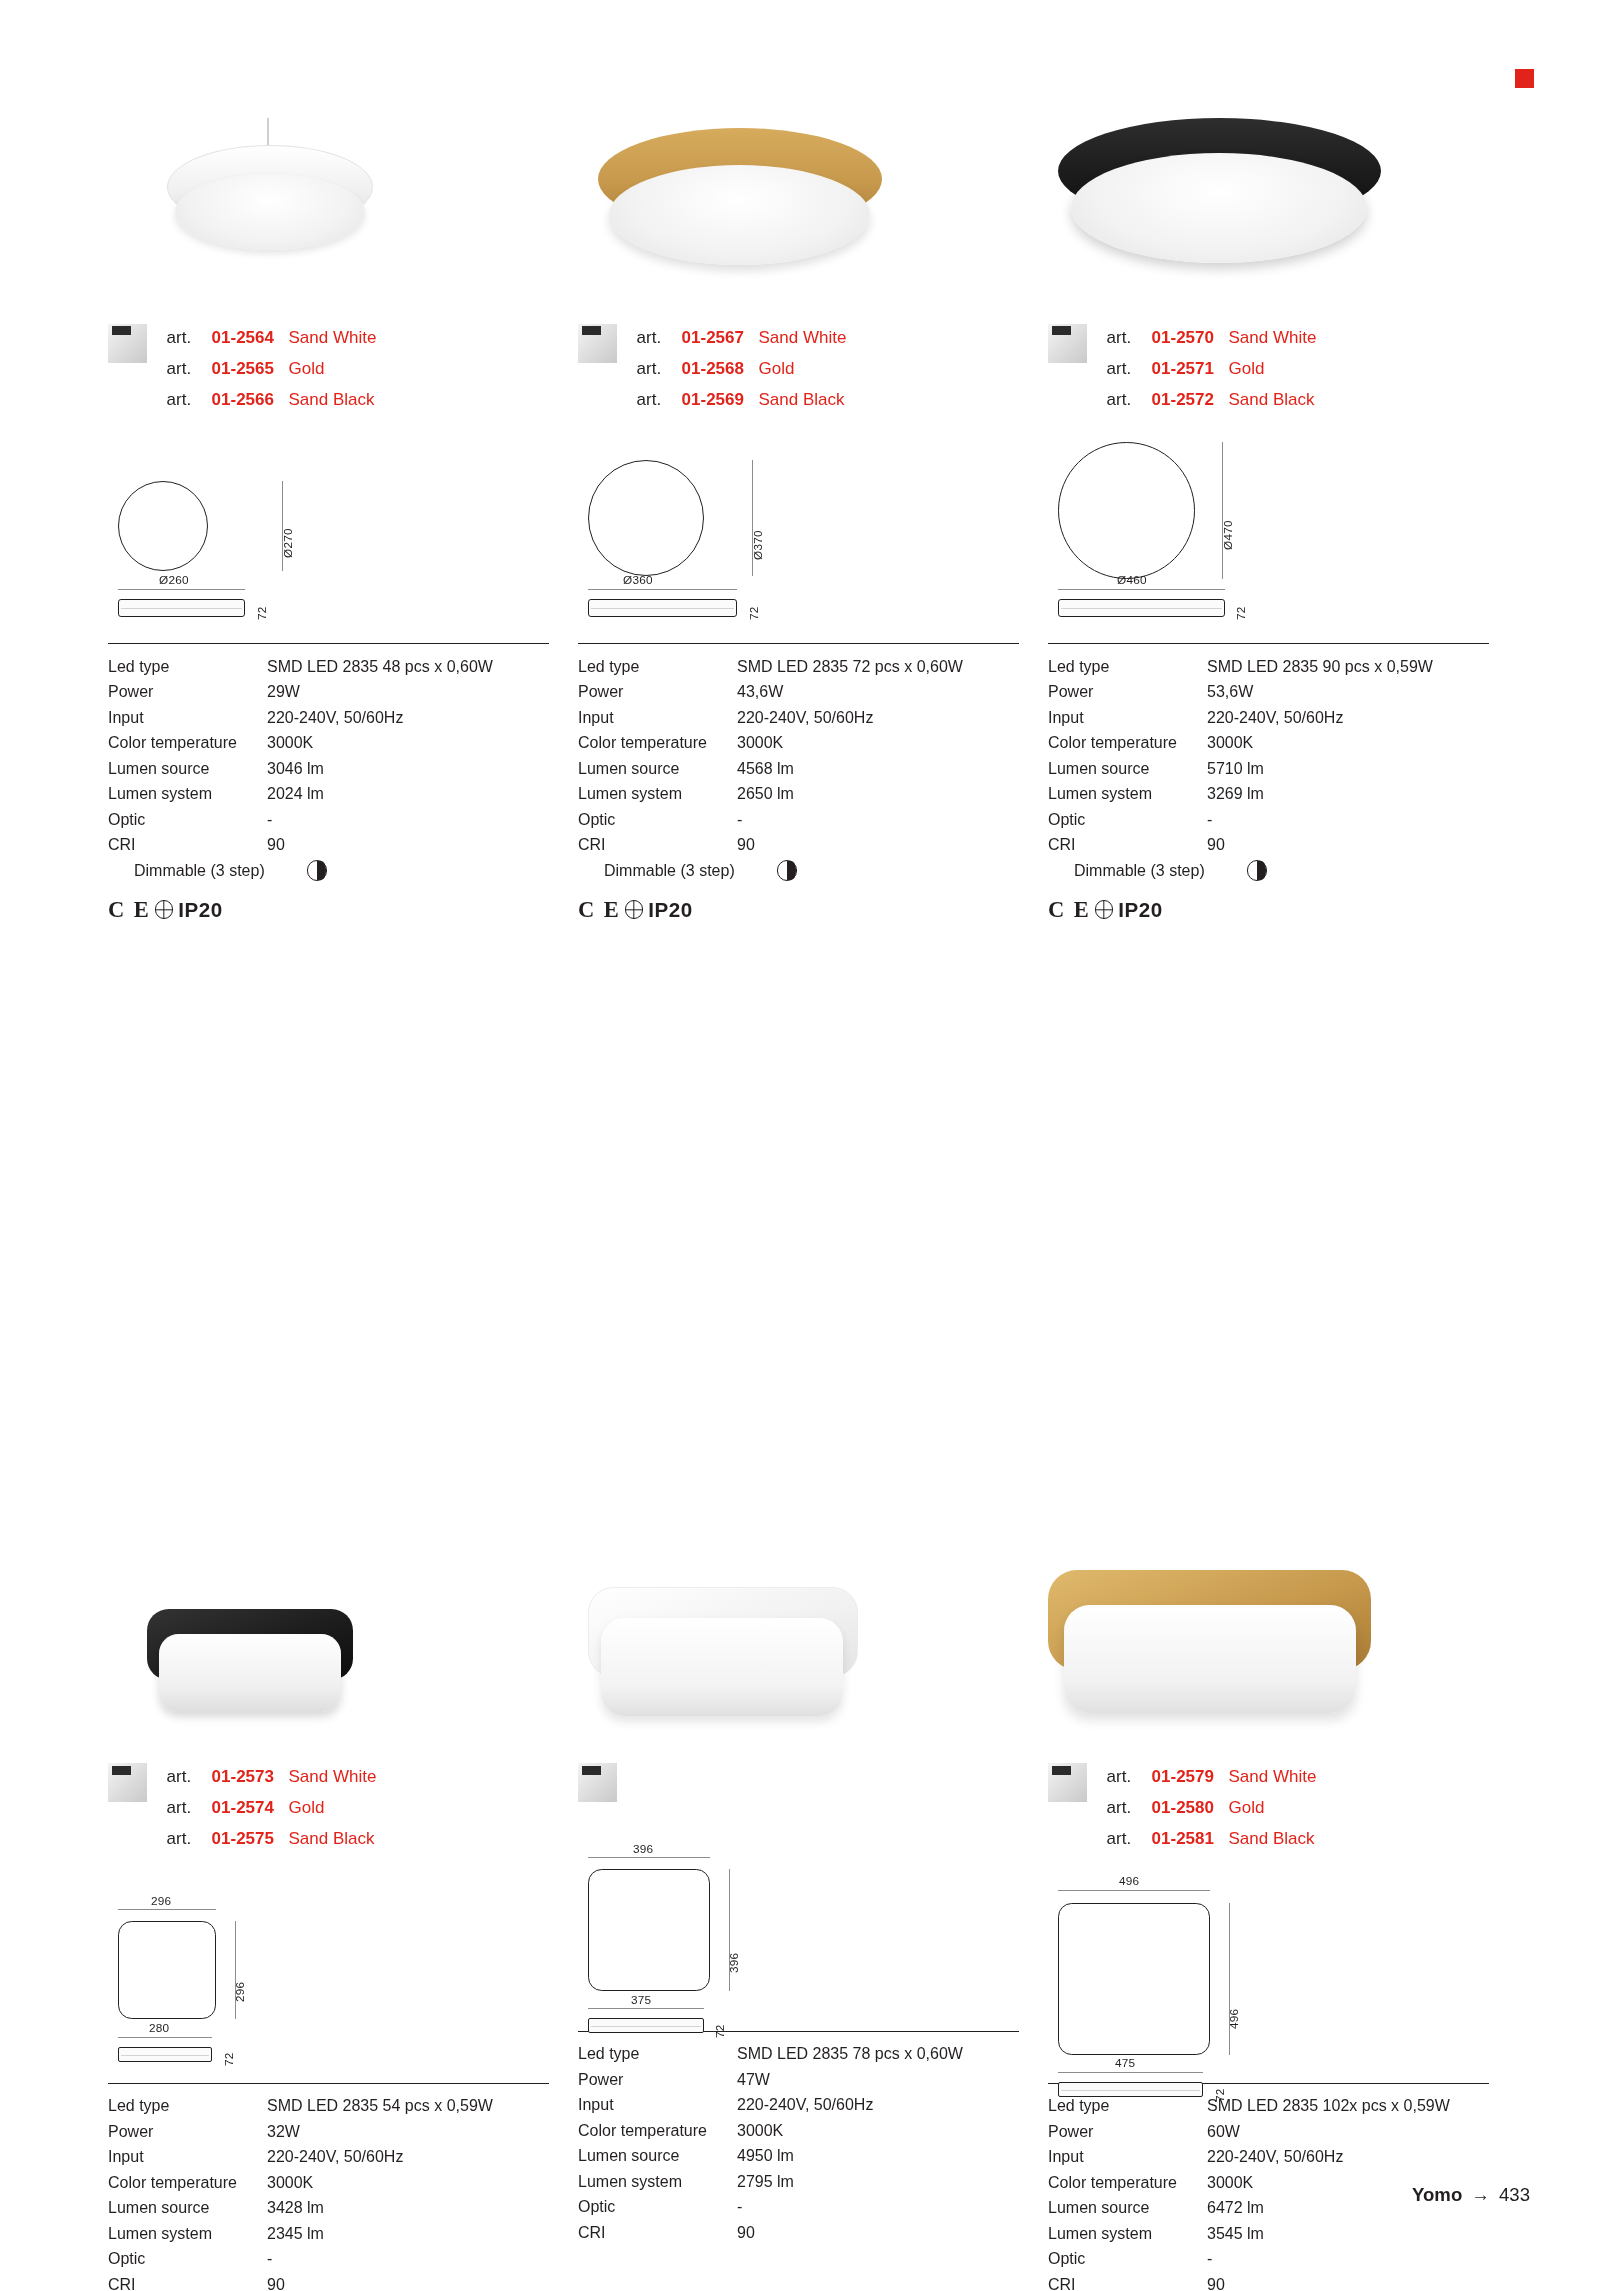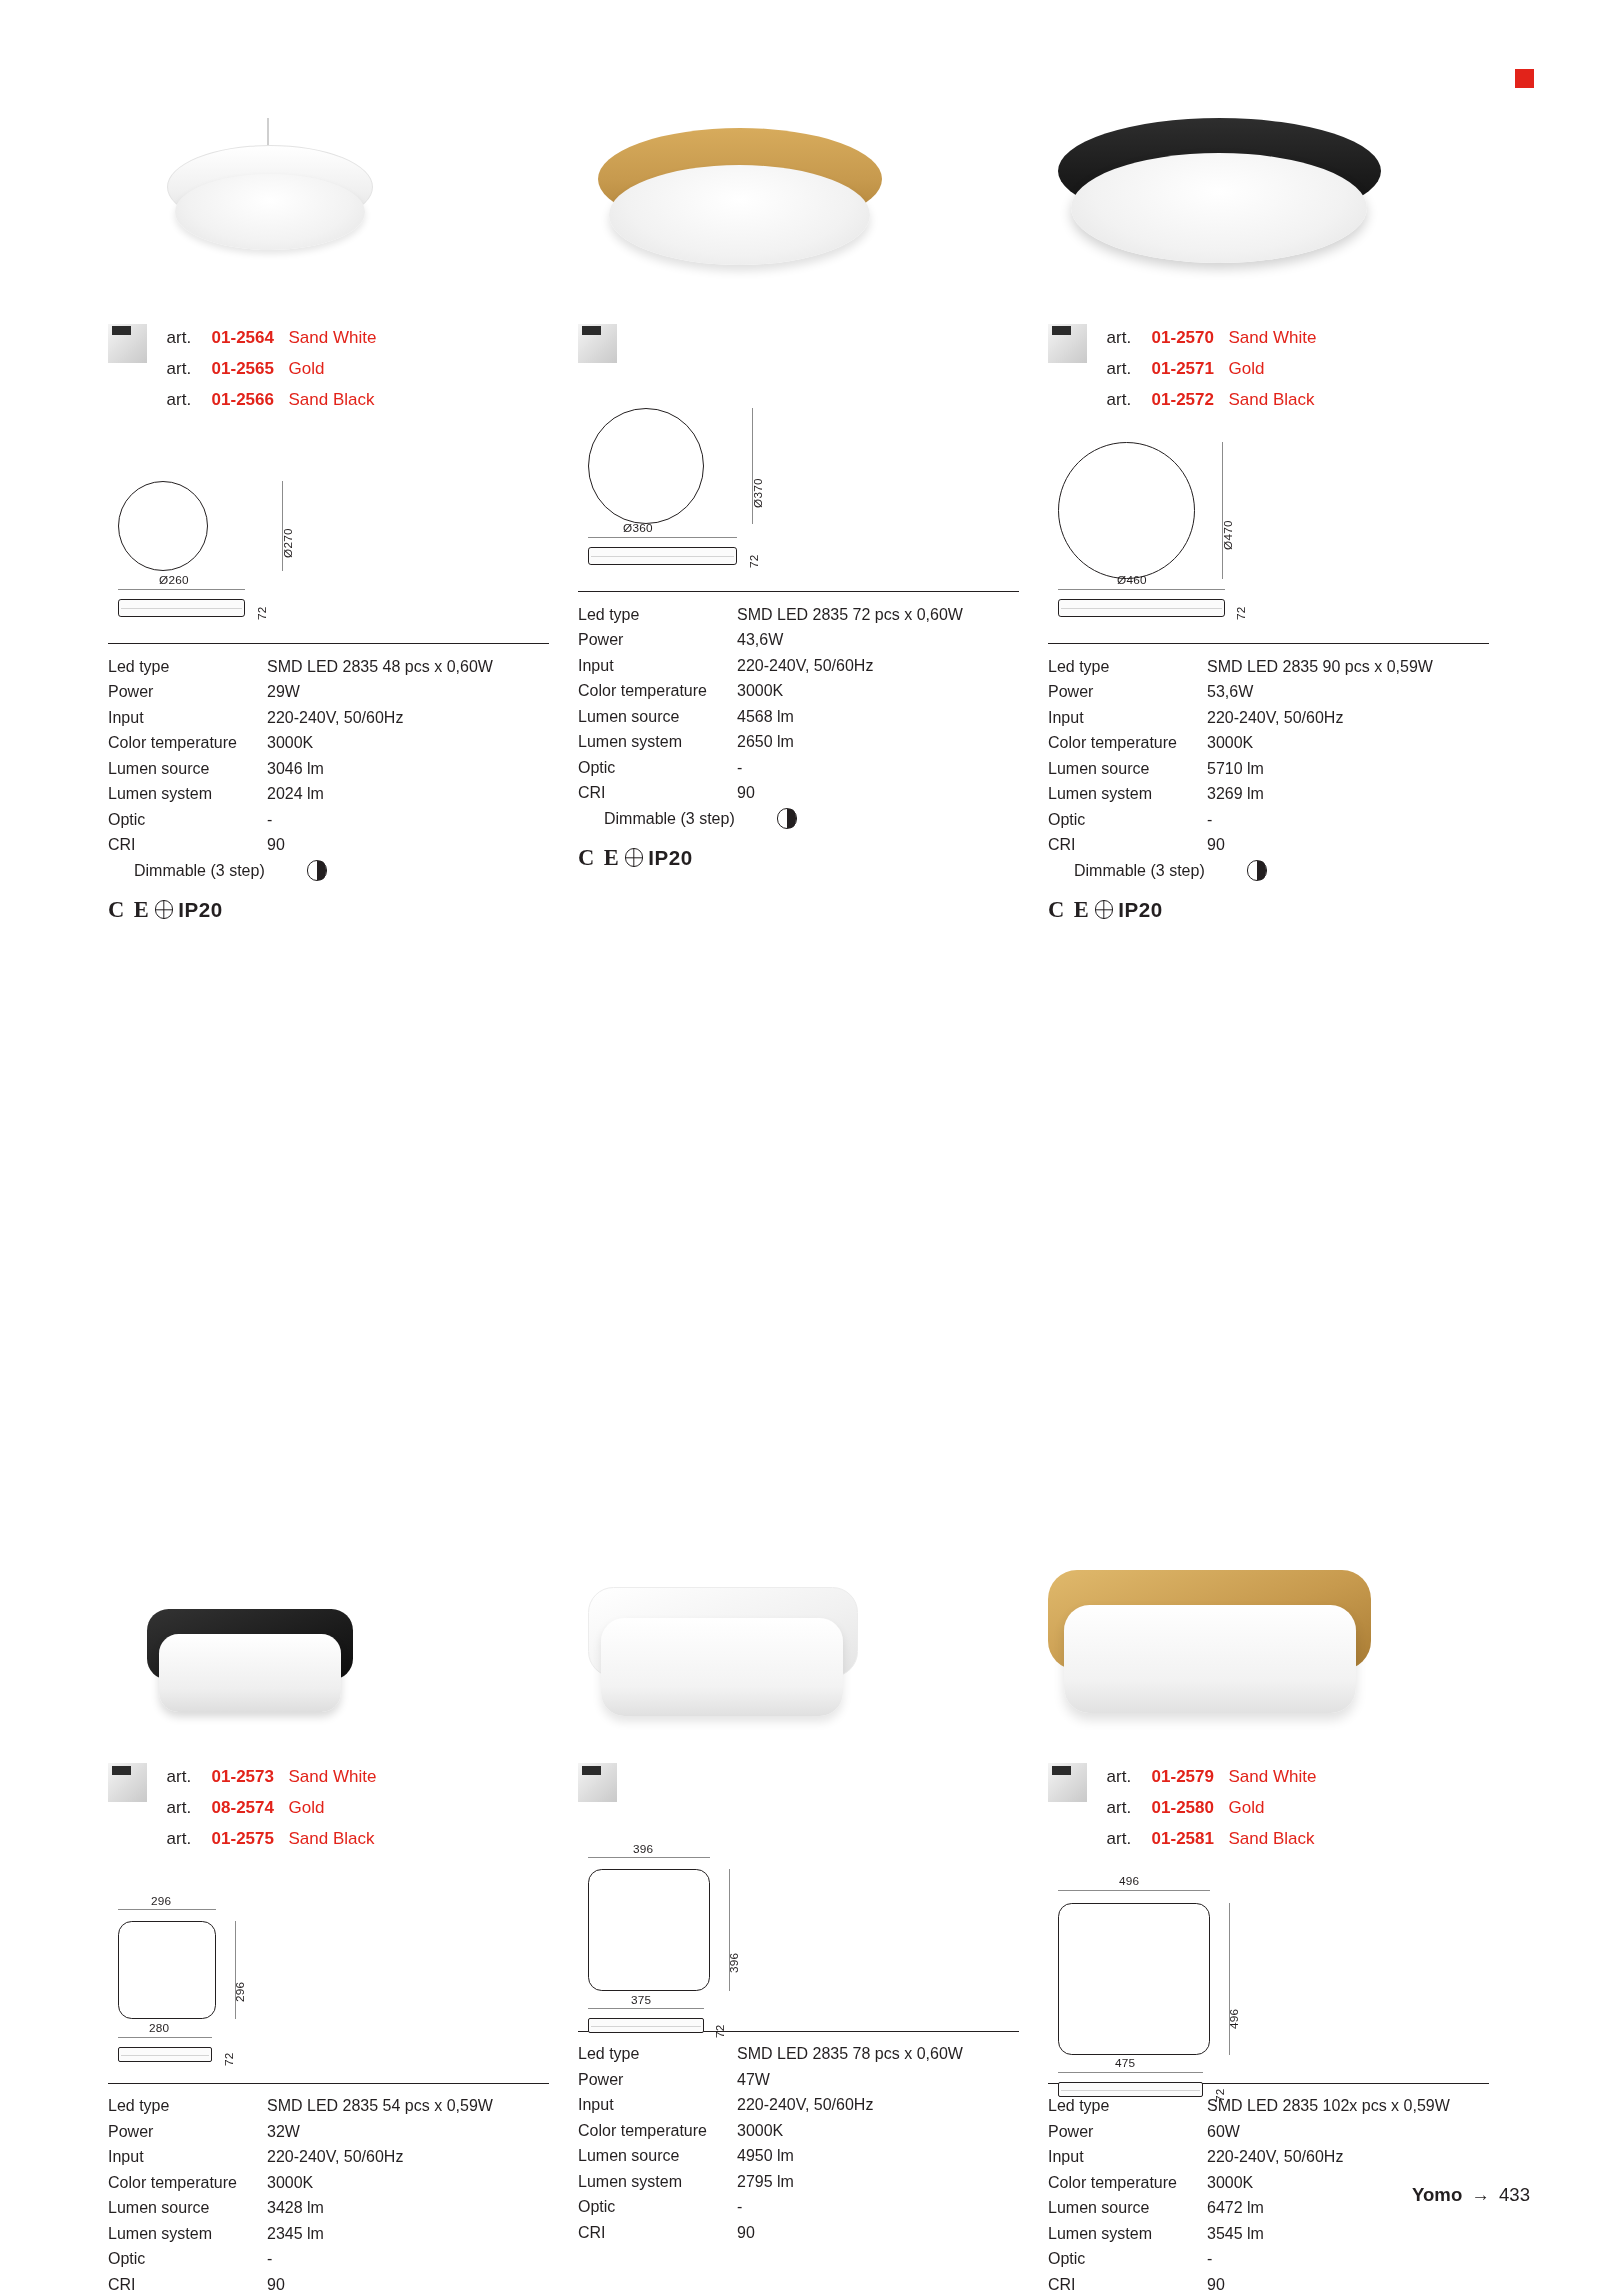--- a/index.html
+++ b/index.html
@@ -330,20 +330,37 @@
               <div class="rl-body" style="width:284px;height:102px;background:linear-gradient(180deg,#d7ab5c 0%,#c79a4e 50%,#ad8038 100%);"></div>
               <div class="rl-face" style="left:11.8px; top:37px; width:261px; height:100px; box-shadow:0 5.9px 9.8px rgba(0,0,0,0.12);"></div>
             </div>
           </div>
         </div>
 
         <div class="arts">
           <div class="swatch">
             <div class="cap" style="background:#2b2b2b;"></div>
           </div>
+          <div class="art-list">
+            <div class="art-line">
+              <span class="art-lbl">art.</span>
+              <span class="art-code">01-2567</span>
+              <span class="art-name">Sand White</span>
+            </div>
+            <div class="art-line">
+              <span class="art-lbl">art.</span>
+              <span class="art-code">01-2568</span>
+              <span class="art-name">Gold</span>
+            </div>
+            <div class="art-line">
+              <span class="art-lbl">art.</span>
+              <span class="art-code">01-2569</span>
+              <span class="art-name">Sand Black</span>
+            </div>
+          </div>
         </div>
 
         <div class="tech">
           <div class="circle-out" style="left:9.8px; top:17.6px; width:116px; height:116px;"></div>
           <div class="vline thin" style="left:174px; top:17.6px; height:116px;"></div>
           <span class="dim-text vert" style="left:173px; top:118px;">Ø370</span>
 
           <div class="side-view" style="left:9.8px; top:157px; width:149px; height:17.6px; border-radius:2.9px;">
             <div class="lens"></div>
           </div>
@@ -506,21 +523,21 @@
             <div class="cap" style="background:#2b2b2b;"></div>
           </div>
           <div class="art-list">
             <div class="art-line">
               <span class="art-lbl">art.</span>
               <span class="art-code">01-2573</span>
               <span class="art-name">Sand White</span>
             </div>
             <div class="art-line">
               <span class="art-lbl">art.</span>
-              <span class="art-code">08-2574</span>
+              <span class="art-code">01-2574</span>
               <span class="art-name">Gold</span>
             </div>
             <div class="art-line">
               <span class="art-lbl">art.</span>
               <span class="art-code">01-2575</span>
               <span class="art-name">Sand Black</span>
             </div>
           </div>
         </div>
 

